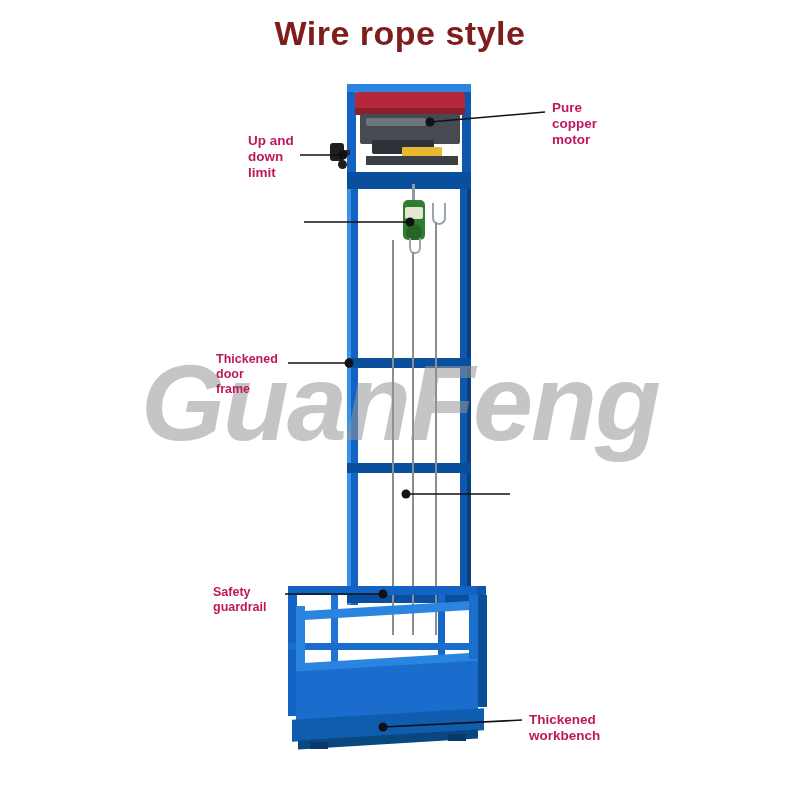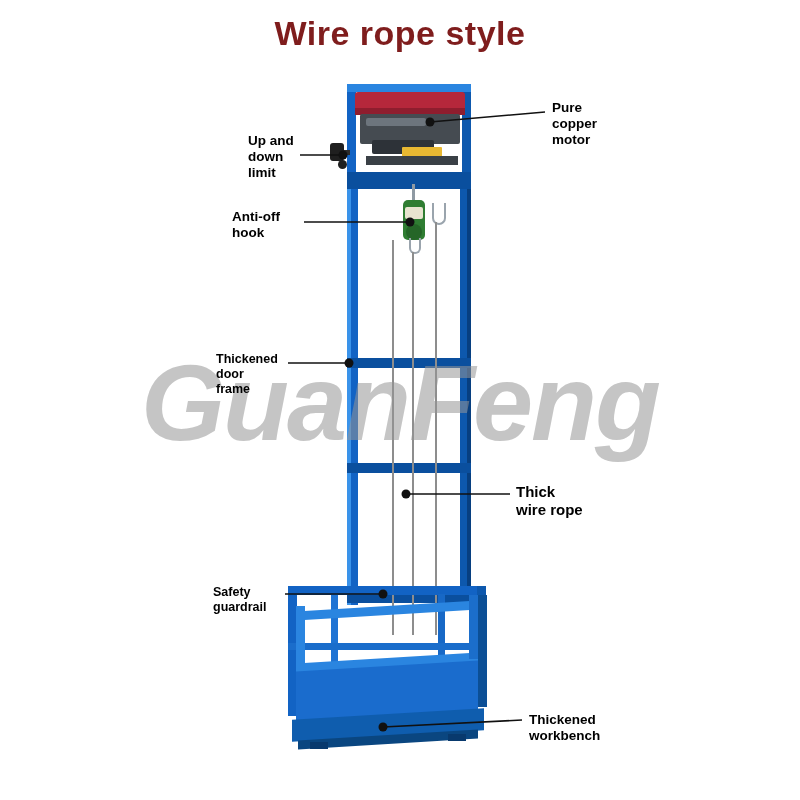--- a/index.html
+++ b/index.html
@@ -55,21 +55,21 @@
   }
 
   
   .part { position: absolute; }
 
   
   .label {
     position: absolute;
     font-size: 12.5px;
     font-weight: bold;
-    color: #000000;
+    color: #be185d;
     line-height: 1.18;
     white-space: pre-line;
     font-family: "Liberation Sans", sans-serif;
   }
   .label.big { font-size: 15px; }
   .label.med { font-size: 13.5px; }
   .label.right { text-align: left; }
   .label.lefttext { text-align: left; }
 
   svg.overlay {
@@ -190,29 +190,25 @@
   </svg>
 
   <div class="label med right" style="left:552px; top:100px; width:120px;">Pure
 copper
 motor</div>
 
   <div class="label med lefttext" style="left:228px; top:133px; width:90px;margin-left:20px;">Up and
 down
 limit</div>
 
-  <div class="label med lefttext" style="left:232px; top:209px; width:90px;">Anti-off
-hook</div>
 
   <div class="label lefttext" style="left:216px; top:352px; width:90px;">Thickened
 door
 frame</div>
 
-  <div class="label big right" style="left:516px; top:483px; width:110px;">Thick
-wire rope</div>
 
   <div class="label lefttext" style="left:213px; top:585px; width:90px;">Safety
 guardrail</div>
 
   <div class="label med right" style="left:529px; top:712px; width:120px;">Thickened
 workbench</div>
 
 </div>
 
 </body></html>

